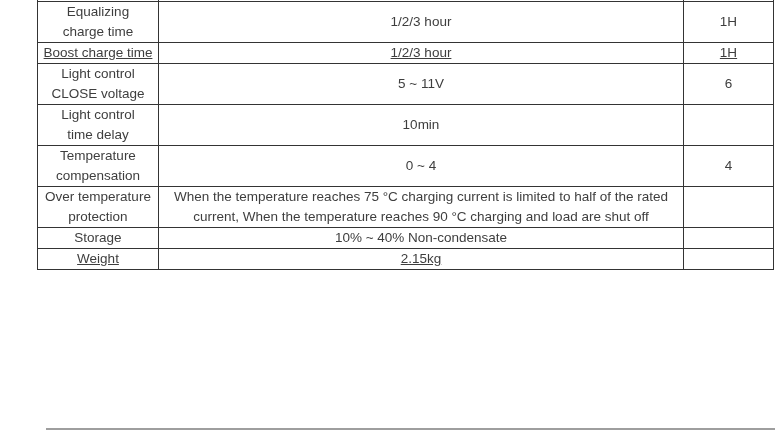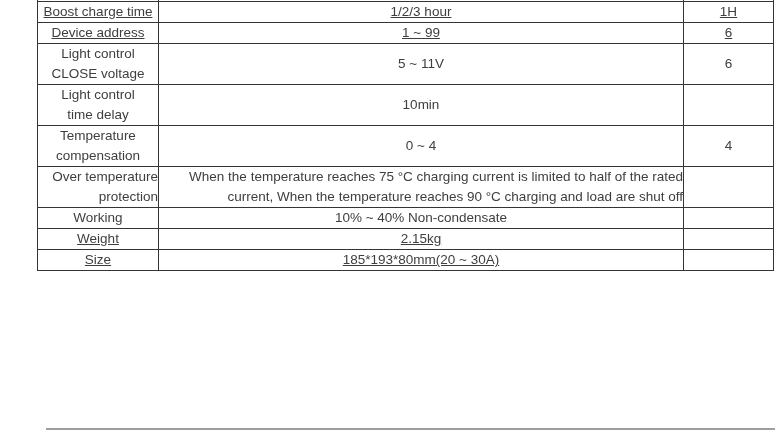--- a/index.html
+++ b/index.html
@@ -38,21 +38,21 @@
     text-align: center;
     vertical-align: middle;
     font-size: 13.5px;
     line-height: 20px;
     color: #3e3e3e;
     overflow: hidden;
   }
   
   tr.stub-row td { height: 16px; }
   tr.h39 td { height: 39px; }
-  tr.h40 td { height: 40px; text-align: right; }
+  tr.h40 td { height: 40px; }
   tr.h20 td { height: 20px; text-decoration: underline; }
   tr.h19 td { height: 19px; }
   td.c1 { white-space: pre-line; }
   td.c2 {}
   td.c2.multiline { white-space: pre-line; }
   td.c3 {}
   .bottom-shadow {
     position: absolute;
     left: 46px;
     top: 428px;
@@ -72,32 +72,33 @@
         <col style="width:525px">
         <col style="width:90px">
       </colgroup>
       <tbody>
         <tr class="stub-row">
           <td class="c1"></td>
           <td class="c2"></td>
           <td class="c3"></td>
         </tr>
 
+        <tr class="h39">
+          <td class="c1">Equalizing
+charge time</td>
+          <td class="c2">1/2/3 hour</td>
+          <td class="c3">1H</td>
+        </tr>
 
         <tr class="h20">
           <td class="c1">Boost charge time</td>
           <td class="c2">1/2/3 hour</td>
           <td class="c3">1H</td>
         </tr>
 
-        <tr class="h20">
-          <td class="c1">Device address</td>
-          <td class="c2">1 ~ 99</td>
-          <td class="c3">6</td>
-        </tr>
 
 
         <tr class="h39">
           <td class="c1">Light control
 CLOSE voltage</td>
           <td class="c2">5 ~ 11V</td>
           <td class="c3">6</td>
         </tr>
 
         <tr class="h39">
@@ -118,33 +119,28 @@
           <td class="c1">Over temperature
 protection</td>
           <td class="c2 multiline">When the temperature reaches 75 °C charging current is limited to half of the rated
 current, When the temperature reaches 90 °C charging and load are shut off</td>
           <td class="c3"></td>
         </tr>
 
 
 
         <tr class="h19">
-          <td class="c1">Working</td>
+          <td class="c1">Storage</td>
           <td class="c2">10% ~ 40% Non-condensate</td>
           <td class="c3"></td>
         </tr>
 
         <tr class="h20">
           <td class="c1">Weight</td>
           <td class="c2">2.15kg</td>
           <td class="c3"></td>
         </tr>
 
-        <tr class="h20">
-          <td class="c1">Size</td>
-          <td class="c2">185*193*80mm(20 ~ 30A)</td>
-          <td class="c3"></td>
-        </tr>
       </tbody>
     </table>
   </div>
   <div class="bottom-shadow"></div>
 </div>
 
 </body></html>

